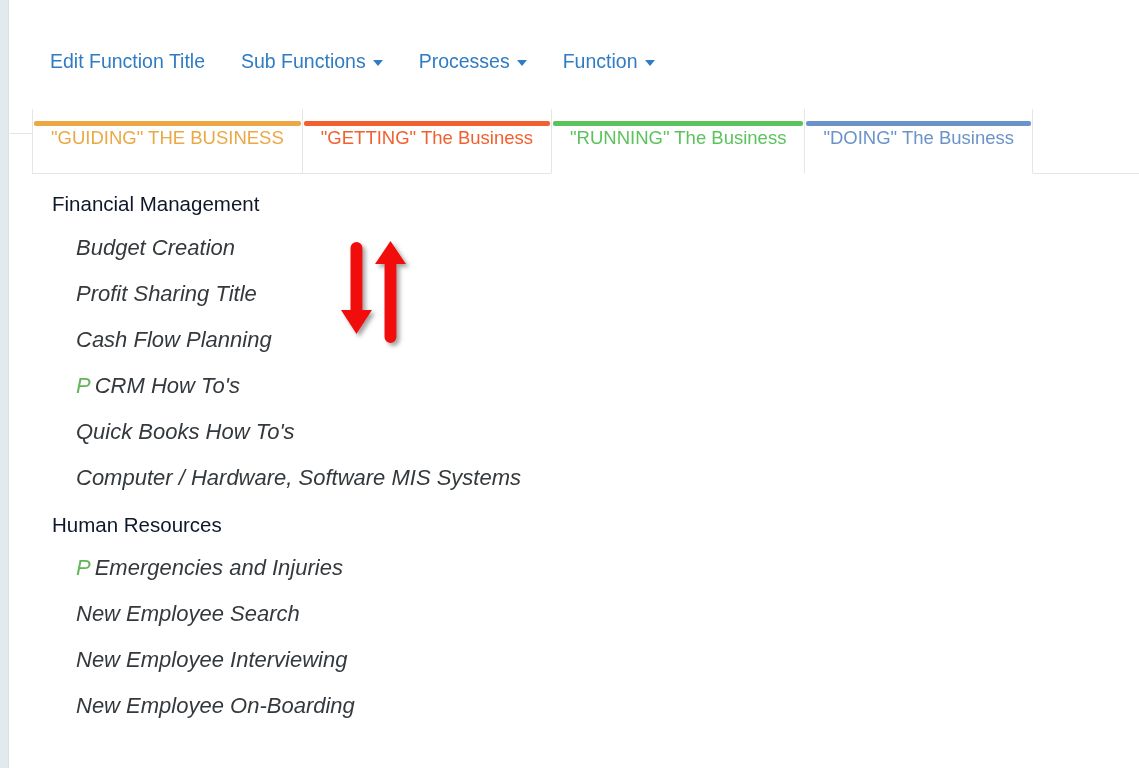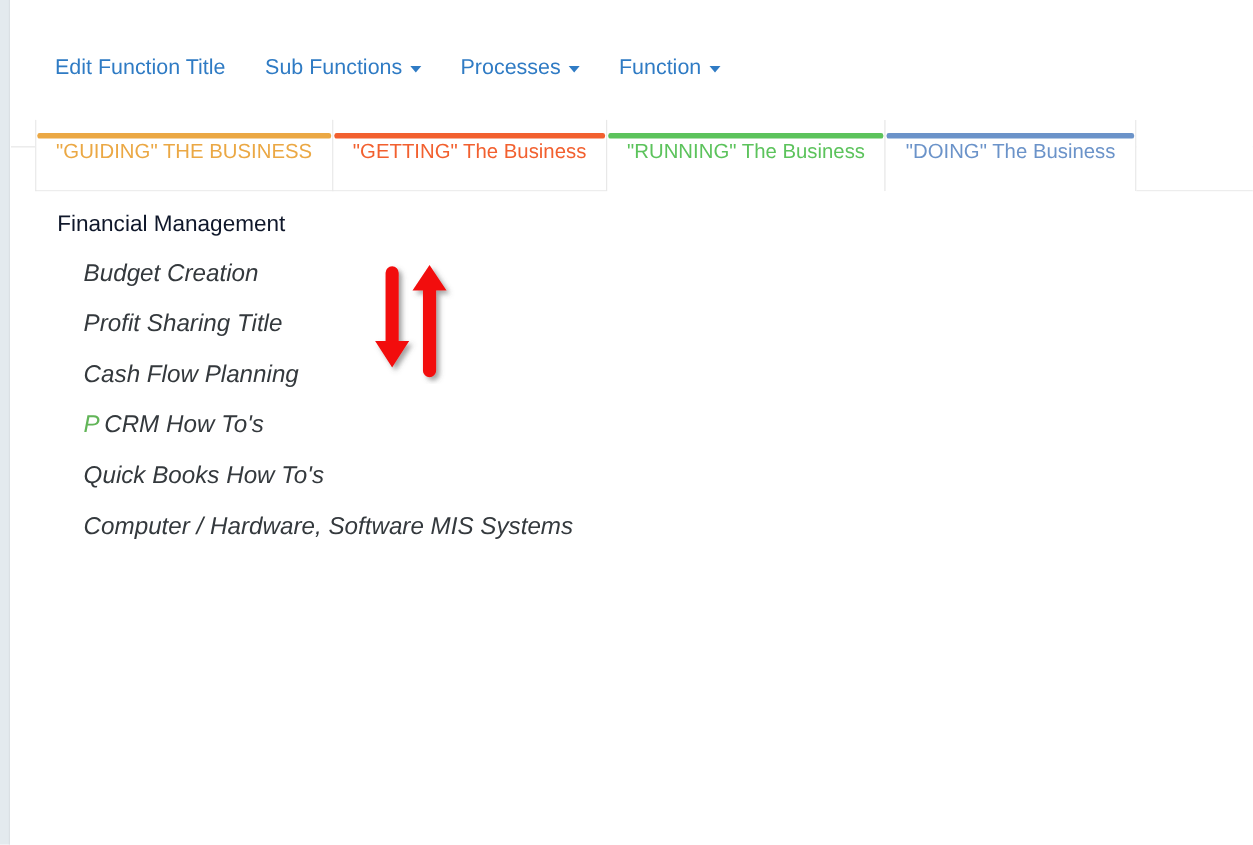--- a/index.html
+++ b/index.html
@@ -249,20 +249,37 @@
           </li>
           <li class="item">
             <span>Quick Books How To's</span>
           </li>
           <li class="item">
             <span>Computer / Hardware, Software MIS Systems</span>
           </li>
         </ul>
       </div>
 
+      <div class="group">
+        <h2 class="group-title">Human Resources</h2>
+        <ul class="items">
+          <li class="item">
+            <span class="p-flag">P</span><span>Emergencies and Injuries</span>
+          </li>
+          <li class="item">
+            <span>New Employee Search</span>
+          </li>
+          <li class="item">
+            <span>New Employee Interviewing</span>
+          </li>
+          <li class="item">
+            <span>New Employee On-Boarding</span>
+          </li>
+        </ul>
+      </div>
 
     </div>
   </div>
 
   <div class="arrows">
     <svg width="90" height="115" viewBox="0 0 90 115" xmlns="http://www.w3.org/2000/svg">
       <defs>
         <filter id="sh" x="-40%" y="-20%" width="200%" height="160%">
           <feDropShadow dx="3" dy="3" stdDeviation="2.2" flood-color="#555" flood-opacity="0.55"></feDropShadow>
         </filter>

